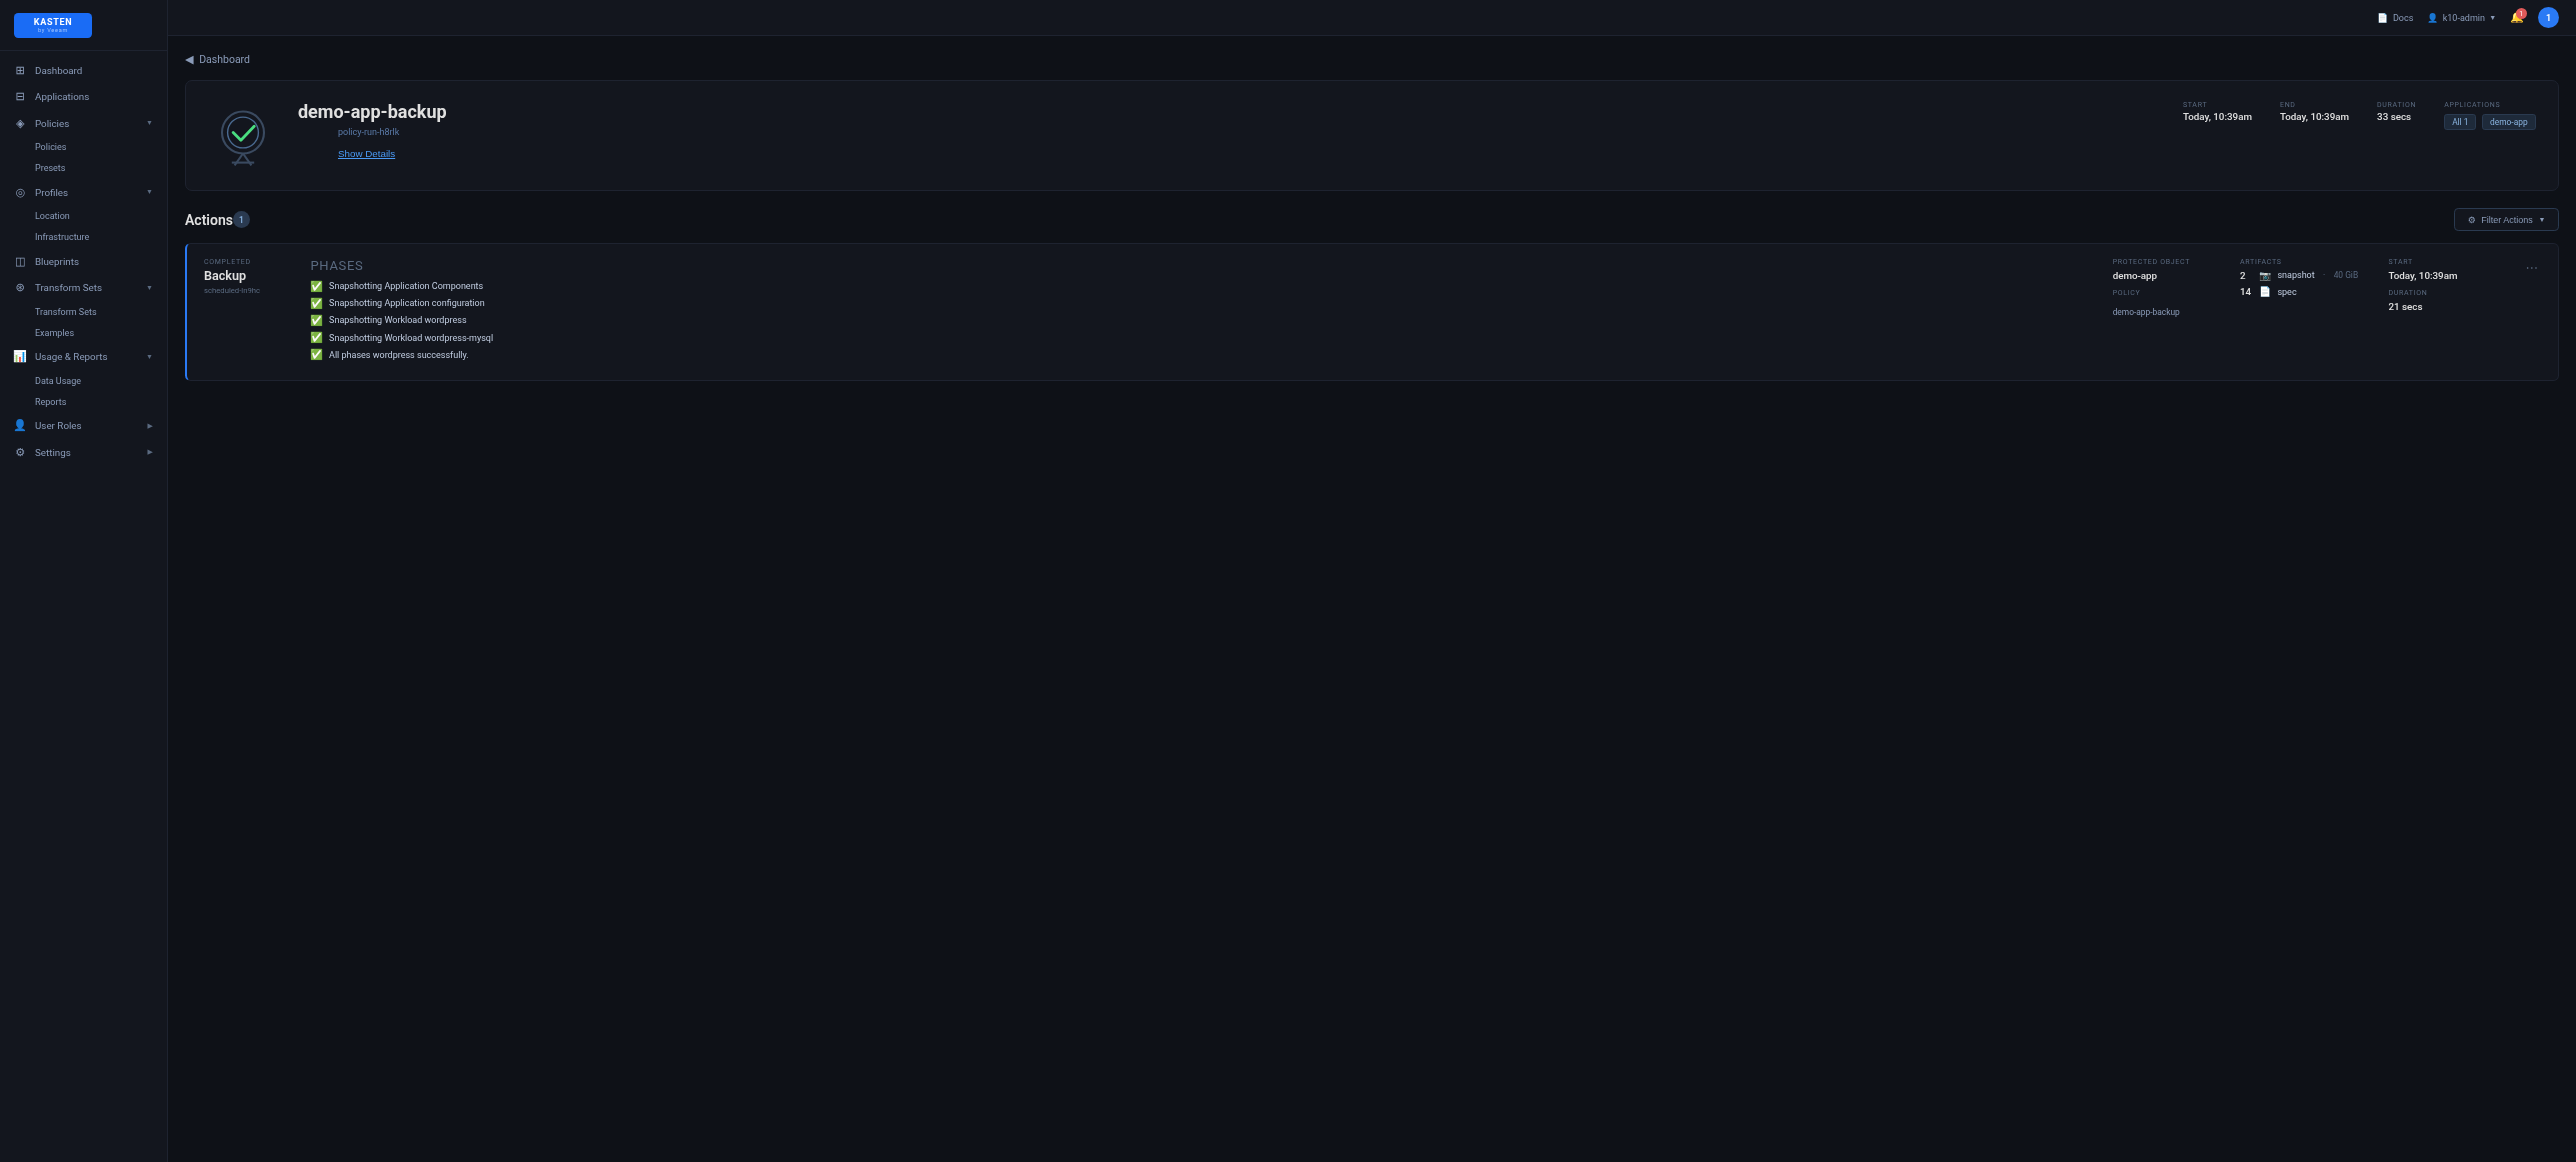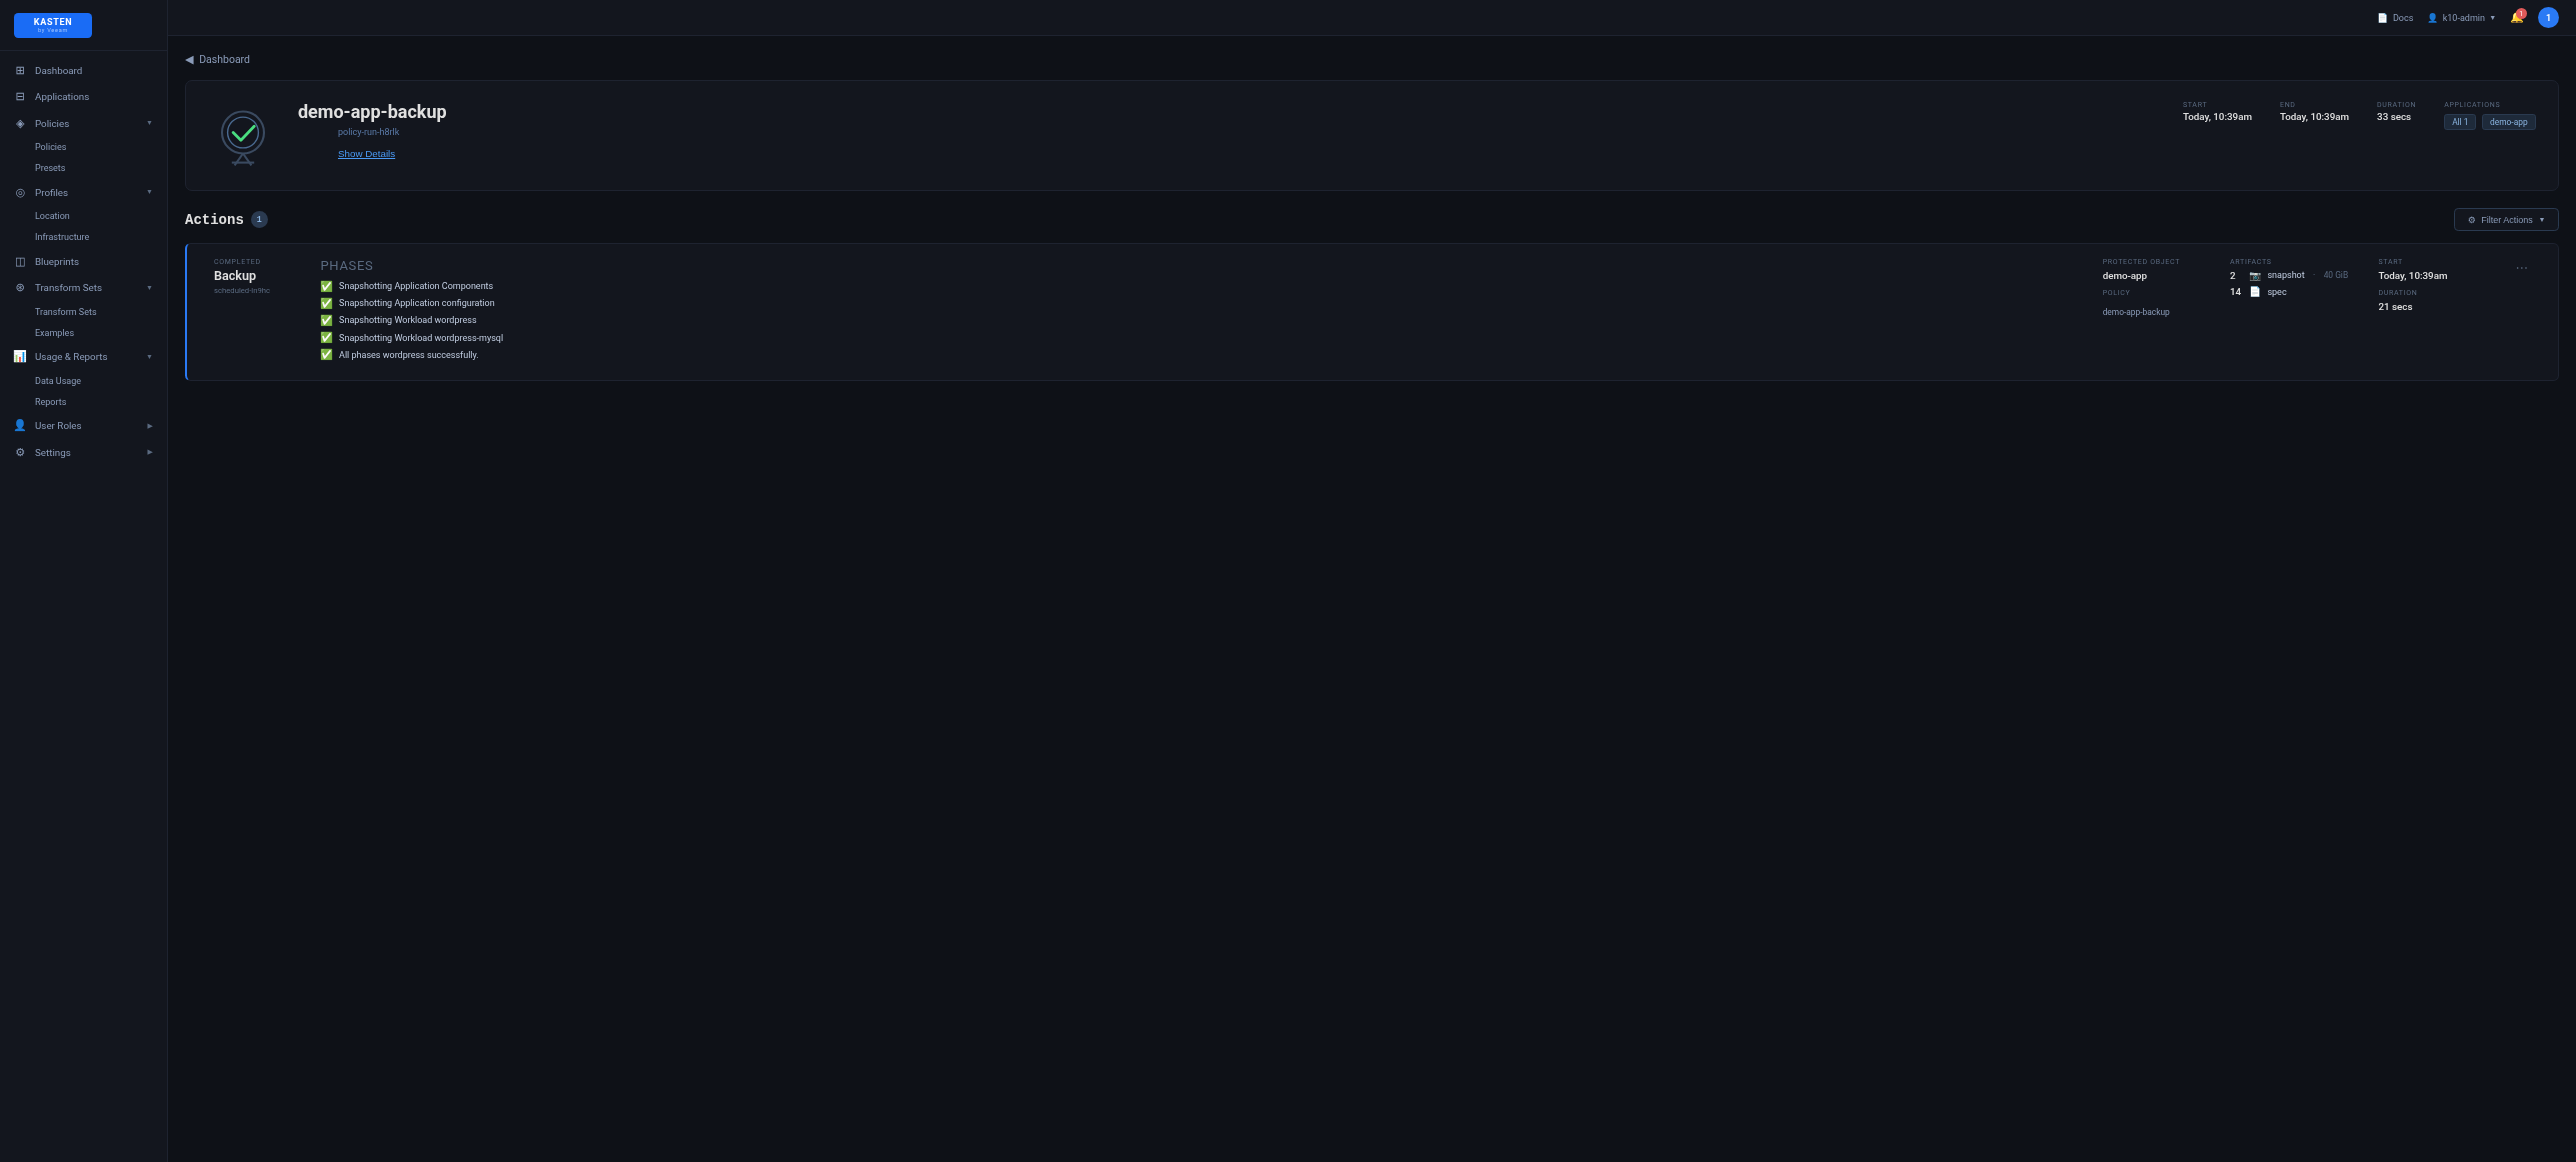--- a/index.html
+++ b/index.html
@@ -277,22 +277,20 @@
     
     .actions-header {
       display: flex;
       align-items: center;
       justify-content: space-between;
       margin-bottom: 11.2px;
     }
     .actions-title-row {
       display: flex;
       align-items: center;
-      gap: 7px;
-      font-family: Liberation Mono, monospace;
     }
     .actions-title {
       font-size: 14px;
       font-weight: 600;
       color: #e0e0e0;
     }
     .actions-badge {
       background: #2a3a50;
       color: #8ab4e0;
       border-radius: 50%;
@@ -317,21 +315,21 @@
       align-items: center;
       gap: 5.6px;
     }
 
     
     .action-card {
       background: #13161e;
       border: 0.7px solid #1e2330;
       border-left: 2.1px solid #2a7af5;
       border-radius: 5.6px;
-      padding: 14px 27px;
+      padding: 14px 17px;
       display: flex;
       align-items: flex-start;
       gap: 22.4px;
     }
     .action-status-col { min-width: 84px; }
     .action-status-label {
       font-size: 7px;
       color: #5a6a80;
       text-transform: uppercase;
       letter-spacing: 0.7px;

